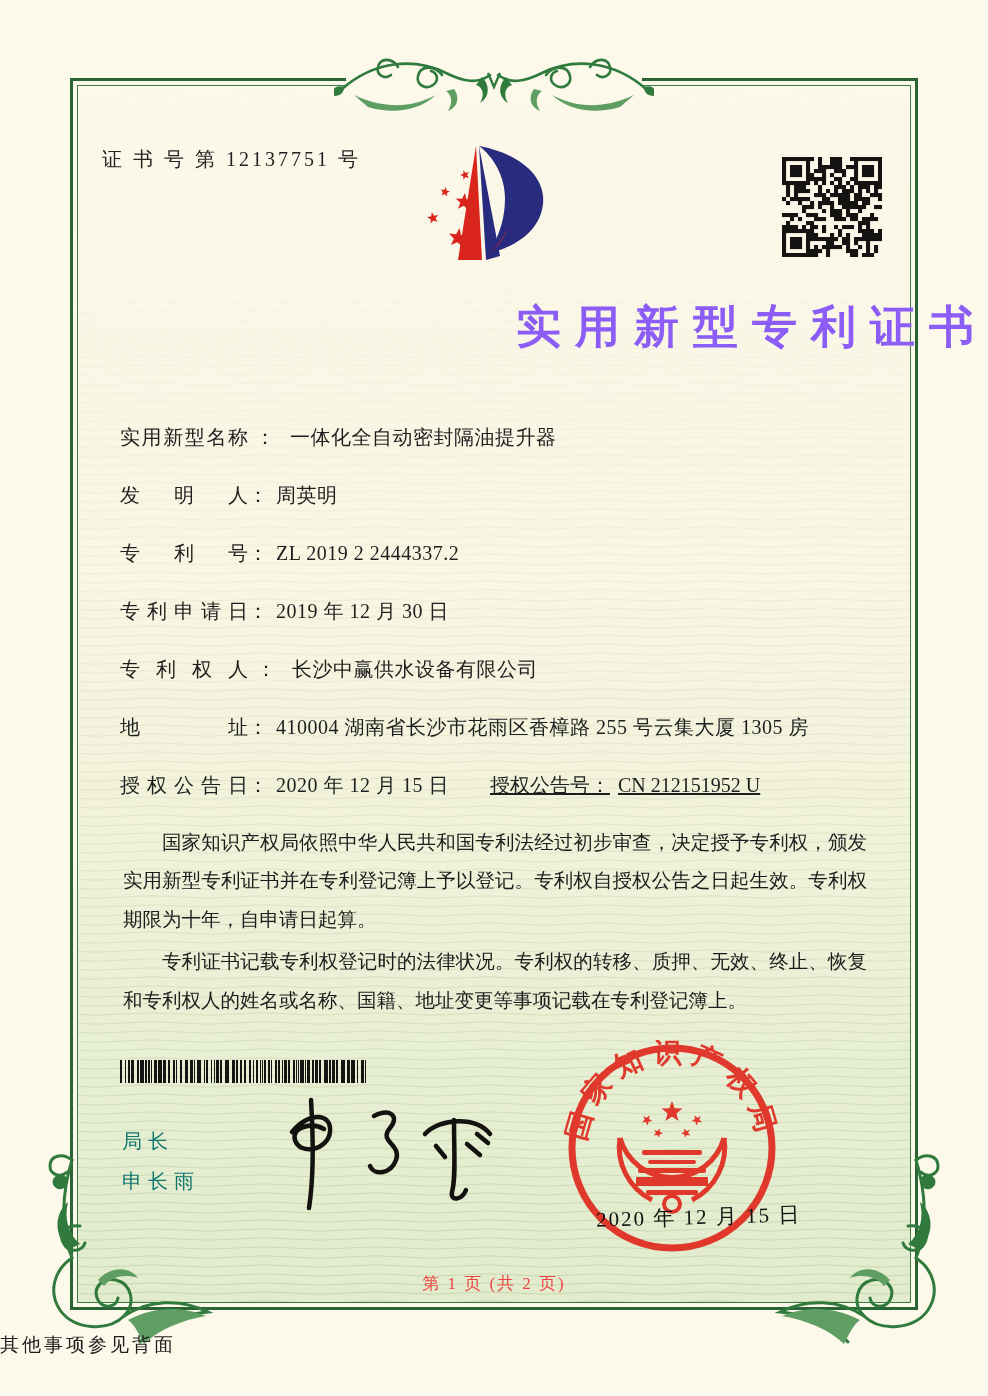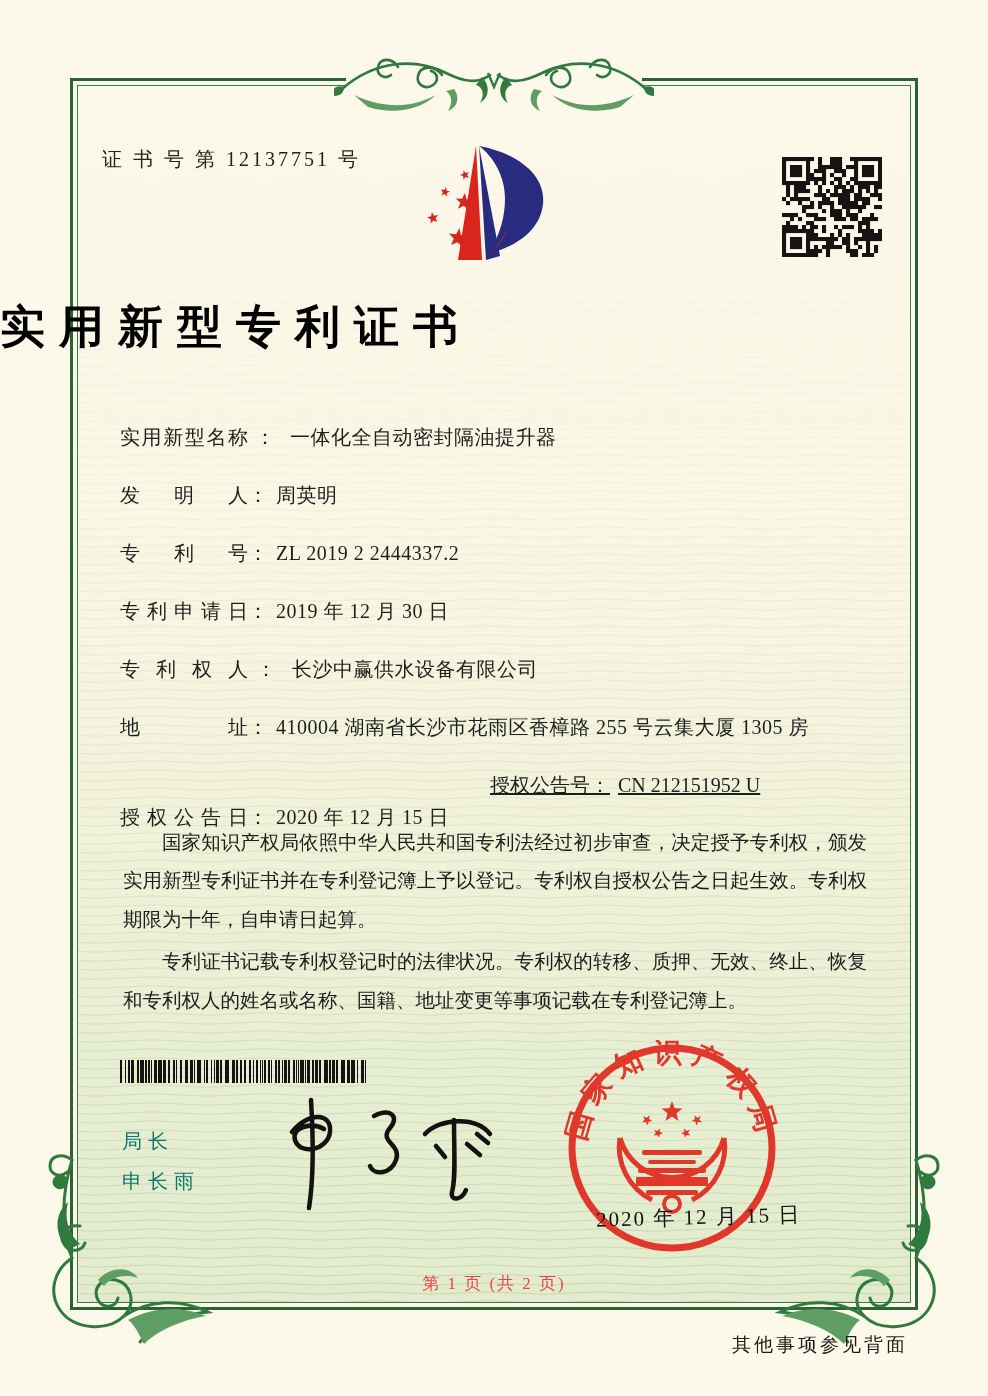--- a/index.html
+++ b/index.html
@@ -18,35 +18,35 @@
   .frame-inner{
     position:absolute;left:4px;top:4px;right:4px;bottom:4px;
     border:1px solid #3c7a46;
     background:linear-gradient(180deg,#fcf8ea 0%,#faf6e4 38%,#f1f2da 62%,#e7eed3 82%,#e2ebcd 100%);
     overflow:hidden;
   }
   .waves{position:absolute;left:0;top:0;}
   
   .cert-no{left:102px;top:146px;font-size:20px;letter-spacing:3px;color:#222;}
   .title{
-    left:0;top:297px;width:988px;text-align:left;
-    font-size:45px;font-weight:700;letter-spacing:14px;color:#000000;
+    left:0;top:297px;width:988px;text-align:right;
+    font-size:45px;font-weight:700;letter-spacing:14px;color:#8b5cf6;
   }
   .row{left:120px;height:28px;font-size:20px;display:flex;align-items:baseline;}
   .row .lbl{display:inline-block;width:128px;text-align:justify;text-align-last:justify;}
   .row .colon{margin-right:8px;}
   .row .val{white-space:nowrap;letter-spacing:.5px;}
   .grant-no{left:490px;display:flex;align-items:baseline;font-size:20px;text-decoration:underline;}
   .grant-no .colon{margin-right:8px;}
   .paras{left:119px;top:820px;width:752px;font-size:19.5px;line-height:38.4px;text-align:justify;color:#1c1c1c;}
   .paras p{margin:4px;text-indent:2em;}
   .officer{left:122px;font-size:20px;letter-spacing:6px;
     font-family:"Liberation Sans","DejaVu Sans",sans-serif;color:#0f766e;}
   .page-num{left:0;top:1272px;width:988px;text-align:center;font-size:17px;letter-spacing:2px;color:#ef4444;}
-  .back-note{left:0;top:1332px;width:908px;text-align:right;font-size:19px;letter-spacing:3px;color:#1c1c1c;}
+  .back-note{left:0;top:1332px;width:908px;text-align:left;font-size:19px;letter-spacing:3px;color:#1c1c1c;}
   .seal-date{left:596px;top:1203px;font-size:21px;letter-spacing:2px;color:#111;transform:rotate(-1.5deg);}
   
   .mask-rect{left:346px;top:60px;width:296px;height:40px;background:#fcf8ea;}
   svg{display:block;}
   .seal-text{font-size:28px;font-weight:700;letter-spacing:9px;fill:#e02a1f;
     font-family:"Liberation Serif","DejaVu Serif",serif;}
 </style>
 </head>
 <body>
 
@@ -633,21 +633,21 @@
 <div class="abs row" style="top:656px;gap:8px;">
   <span class="lbl">专利权人</span>
     <span class="colon">：</span>
     <span class="val">长沙中赢供水设备有限公司</span>
 </div>
 <div class="abs row" style="top:714px;">
   <span class="lbl">地址</span>
     <span class="colon">：</span>
     <span class="val">410004 湖南省长沙市花雨区香樟路 255 号云集大厦 1305 房</span>
 </div>
-<div class="abs row" style="top:772px;margin-top:32px;">
+<div class="abs row" style="top:772px;">
   <span class="lbl">授权公告日</span>
     <span class="colon">：</span>
     <span class="val">2020 年 12 月 15 日</span>
 </div>
 <div class="abs grant-no" style="top:772px;">
   <span>授权公告号</span>
     <span class="colon">：</span>
     <span class="val">CN 212151952 U</span>
 </div>
 

